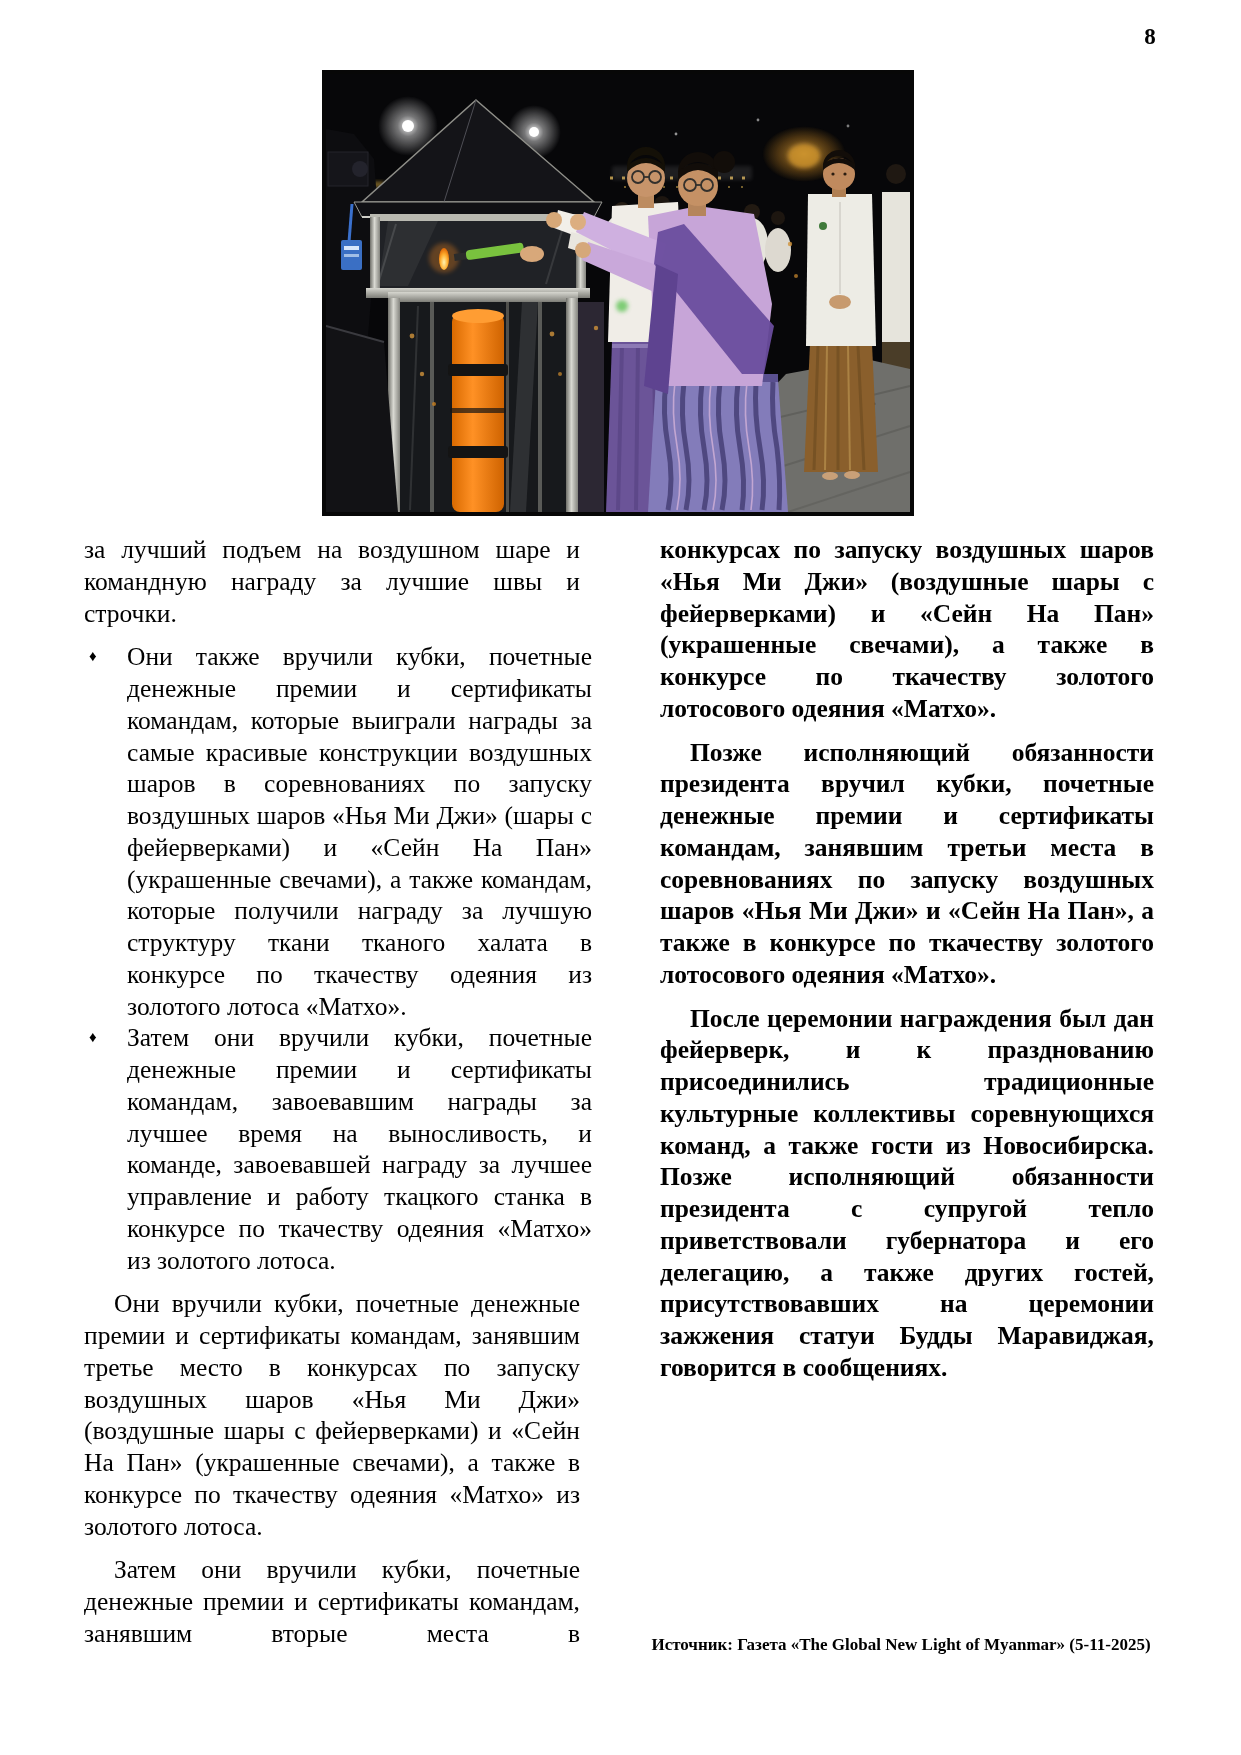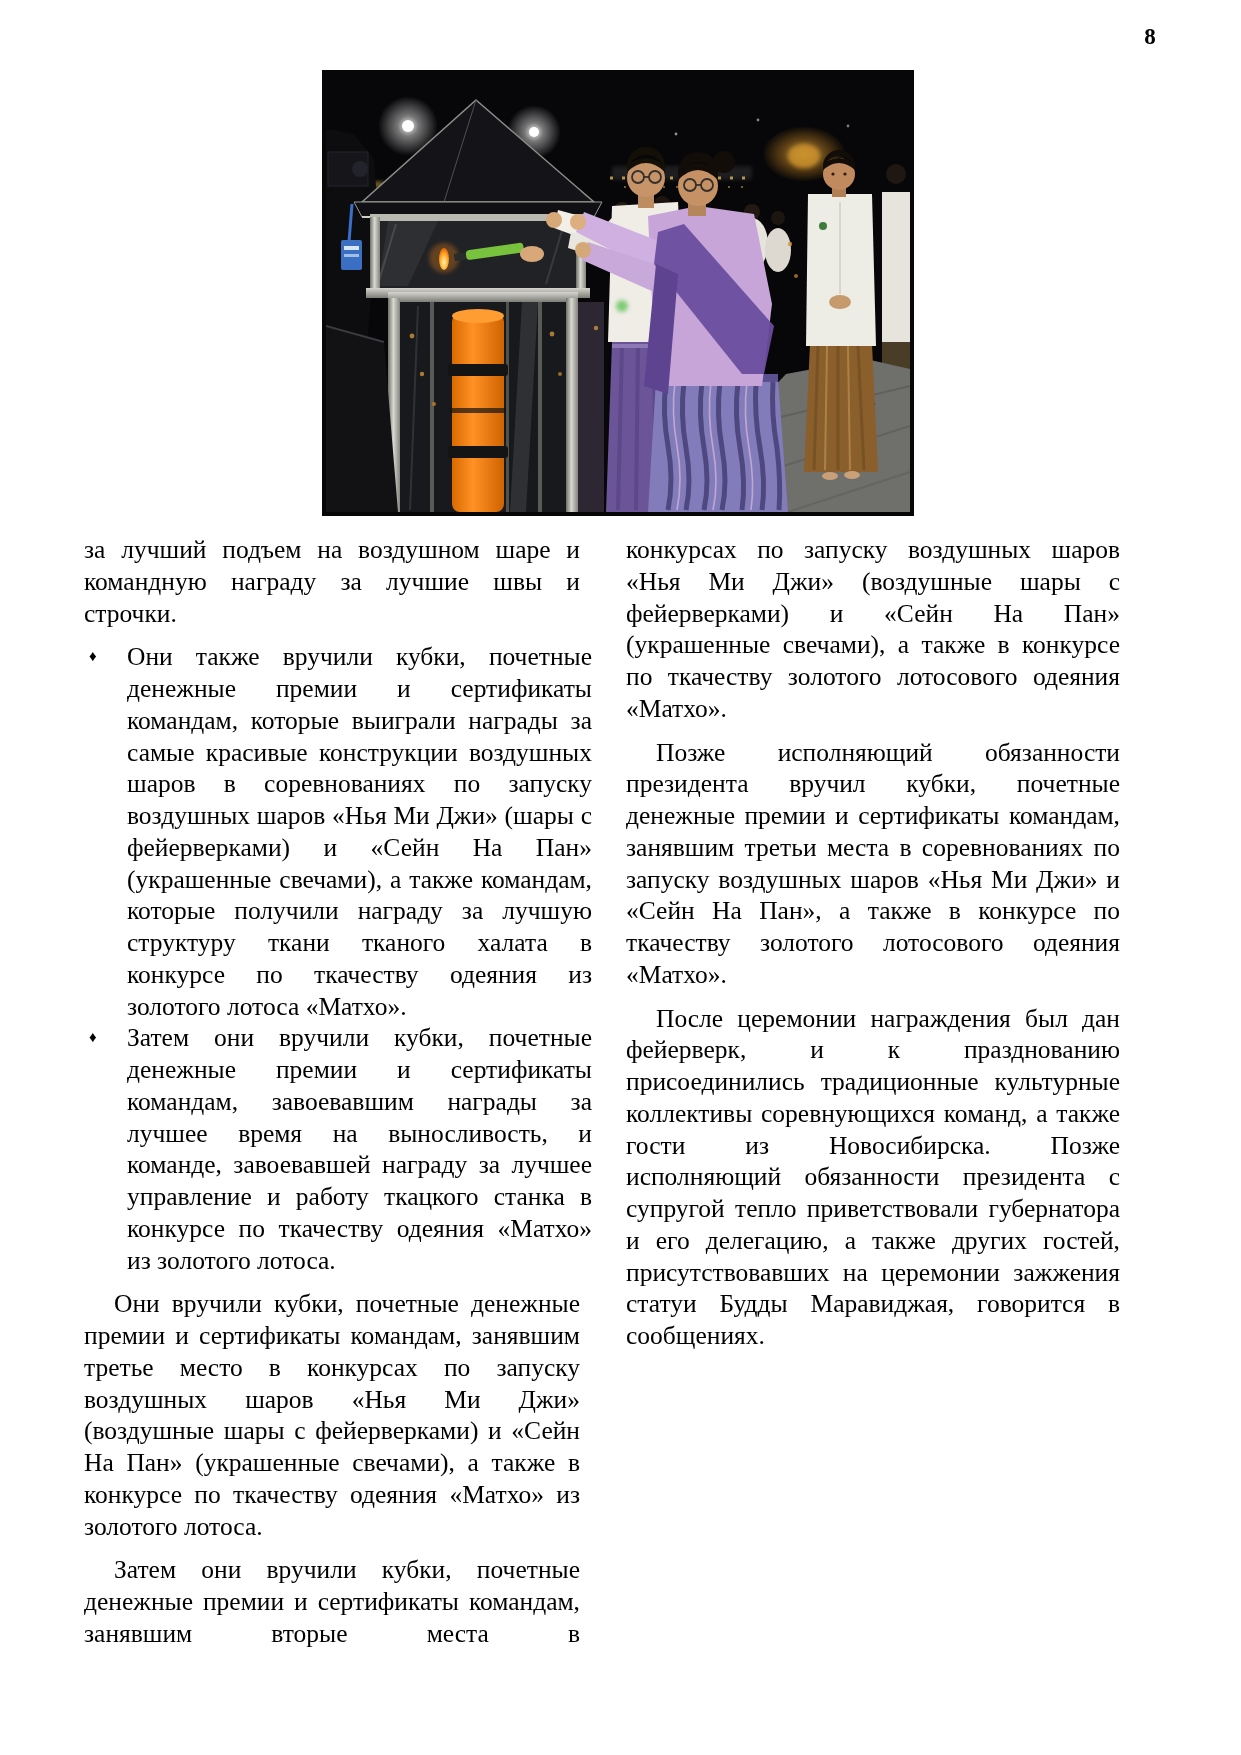--- a/index.html
+++ b/index.html
@@ -15,21 +15,21 @@
     position:absolute;left:1128px;top:24px;width:44px;
     font-size:23px;font-weight:bold;text-align:center;
   }
   .photo-frame{
     position:absolute;left:322px;top:70px;width:592px;height:446px;
     box-sizing:border-box;border:4px solid #070707;background:#060608;
   }
   .photo-frame svg{display:block;width:100%;height:100%;}
   .col{position:absolute;top:522px;font-size:25.5px;line-height:31.75px;text-align:justify;}
   .col-left{left:72px;width:520px;}
-  .col-right{left:614px;width:518px;}
+  .col-right{left:648px;width:518px;font-weight:bold;}
   .col p{margin:12px;}
   .hang{margin-left:55px;}
   .indent{text-indent:30px;}
   .justify-last{text-align-last:justify;}
   ul.bullets{list-style:none;margin:0;padding:0;}
   ul.bullets li{position:relative;padding-left:55px;}
   ul.bullets .marker{
     position:absolute;left:17px;top:0;
     font-size:15px;line-height:31.75px;
   }
@@ -302,14 +302,15 @@
     <p class="indent">Они вручили кубки, почетные денежные премии и сертификаты командам, занявшим третье место в конкурсах по запуску воздушных шаров «Нья Ми Джи» (воздушные шары с фейерверками) и «Сейн На Пан» (украшенные свечами), а также в конкурсе по ткачеству одеяния «Матхо» из золотого лотоса.</p>
     <p class="indent justify-last">Затем они вручили кубки, почетные денежные премии и сертификаты командам, занявшим вторые места в</p>
   </div>
 
   <div class="col col-right">
     <p>конкурсах по запуску воздушных шаров «Нья Ми Джи» (воздушные шары с фейерверками) и «Сейн На Пан» (украшенные свечами), а также в конкурсе по ткачеству золотого лотосового одеяния «Матхо».</p>
     <p class="indent">Позже исполняющий обязанности президента вручил кубки, почетные денежные премии и сертификаты командам, занявшим третьи места в соревнованиях по запуску воздушных шаров «Нья Ми Джи» и «Сейн На Пан», а также в конкурсе по ткачеству золотого лотосового одеяния «Матхо».</p>
     <p class="indent">После церемонии награждения был дан фейерверк, и к празднованию присоединились традиционные культурные коллективы соревнующихся команд, а также гости из Новосибирска. Позже исполняющий обязанности президента с супругой тепло приветствовали губернатора и его делегацию, а также других гостей, присутствовавших на церемонии зажжения статуи Будды Маравиджая, говорится в сообщениях.</p>
   </div>
 
+  <div class="source-line">Источник: Газета «The Global New Light of Myanmar» (5-11-2025)</div>
 
 </div>
 
 </body></html>

